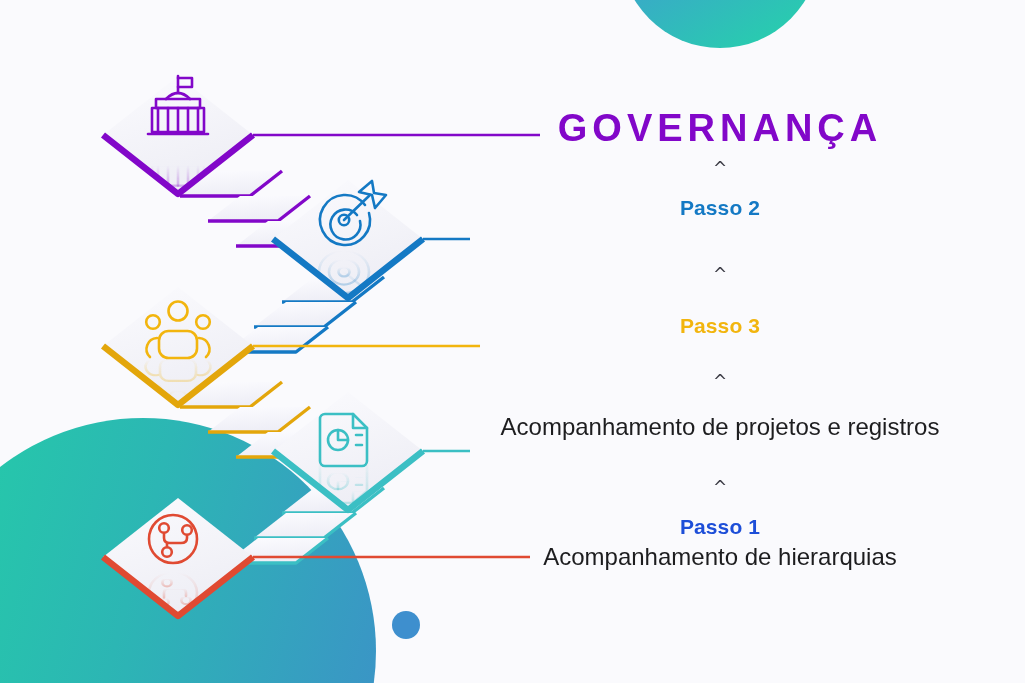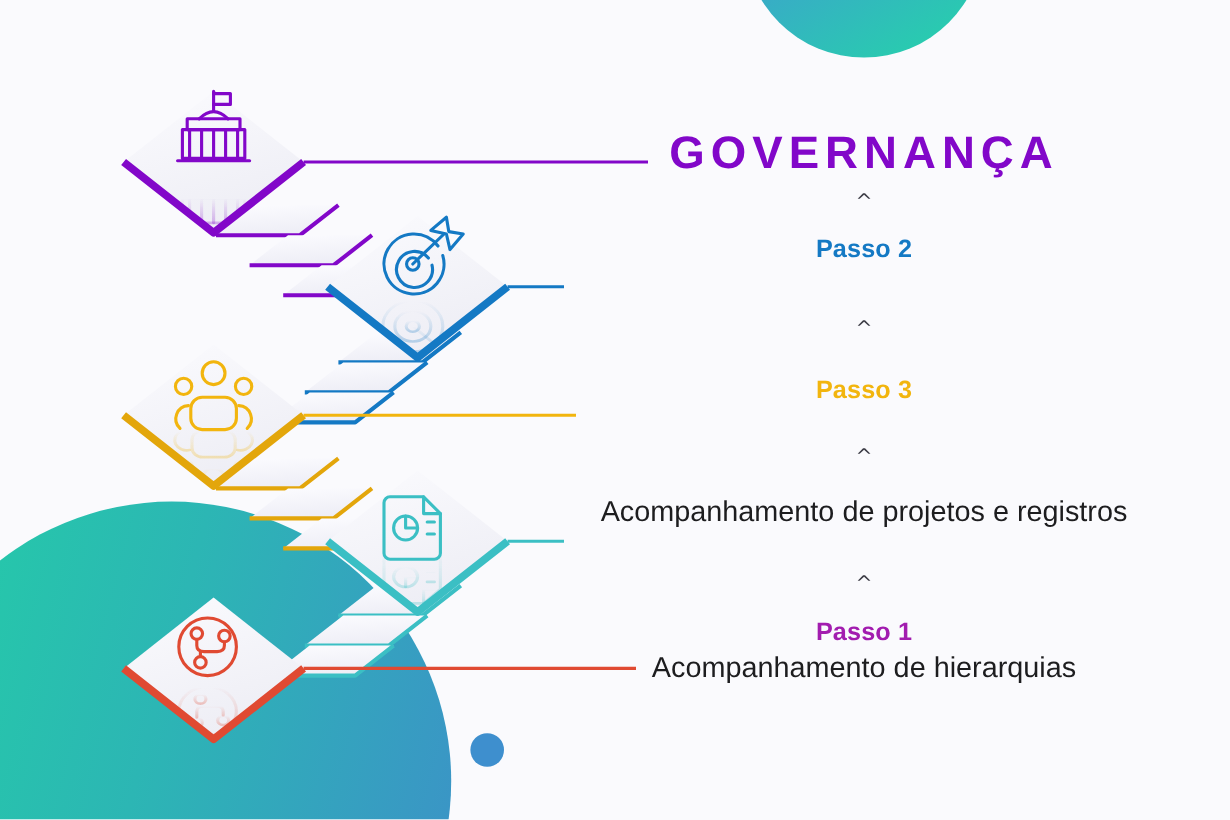--- a/index.html
+++ b/index.html
@@ -378,18 +378,18 @@
 
     <div class="caret" style="top:373px">^</div>
 
     <div class="text-block" style="top:409px">
       <p class="step-desc">Acompanhamento de projetos e registros</p>
     </div>
 
     <div class="caret" style="top:479px">^</div>
 
     <div class="text-block" style="top:515px">
-      <p class="step-kicker" style="color:#a21caf">Passo 1</p>
+      <p class="step-kicker" style="color:#1d4ed8">Passo 1</p>
       <p class="step-desc">Acompanhamento de hierarquias</p>
     </div>
 
   </div>
 </div>
 
 </body></html>

